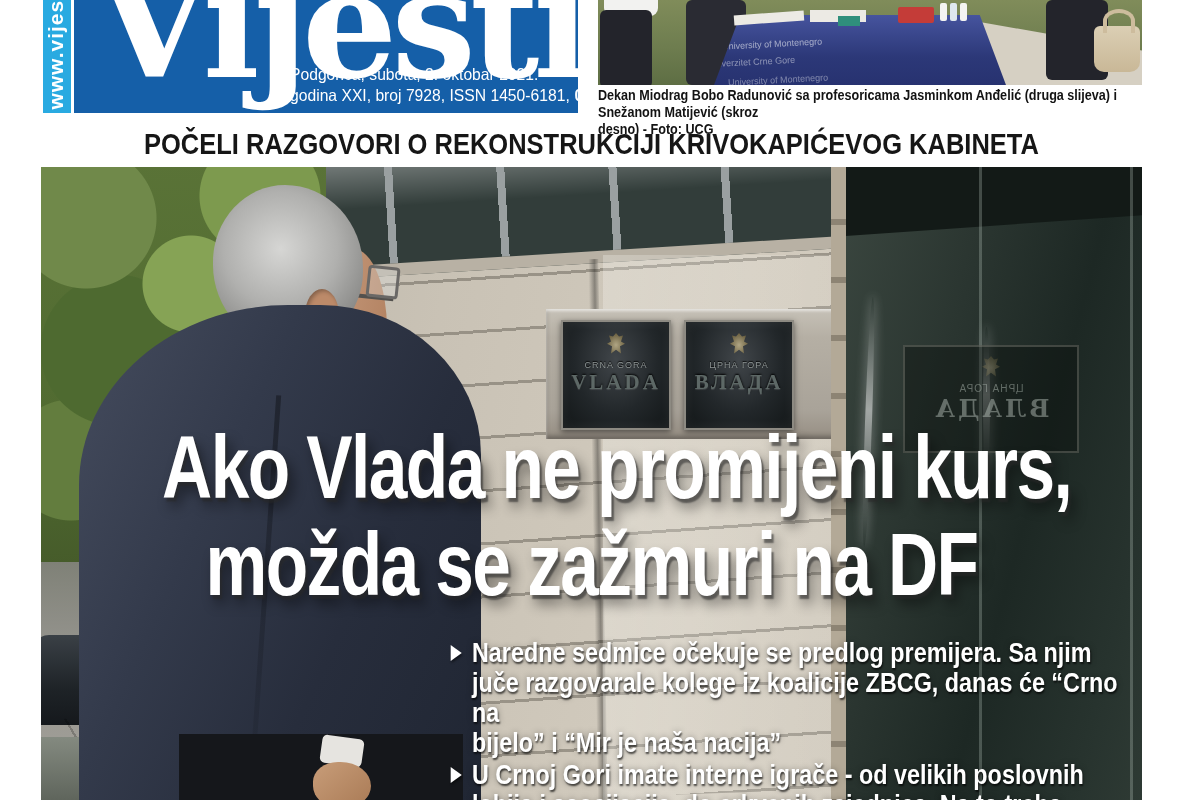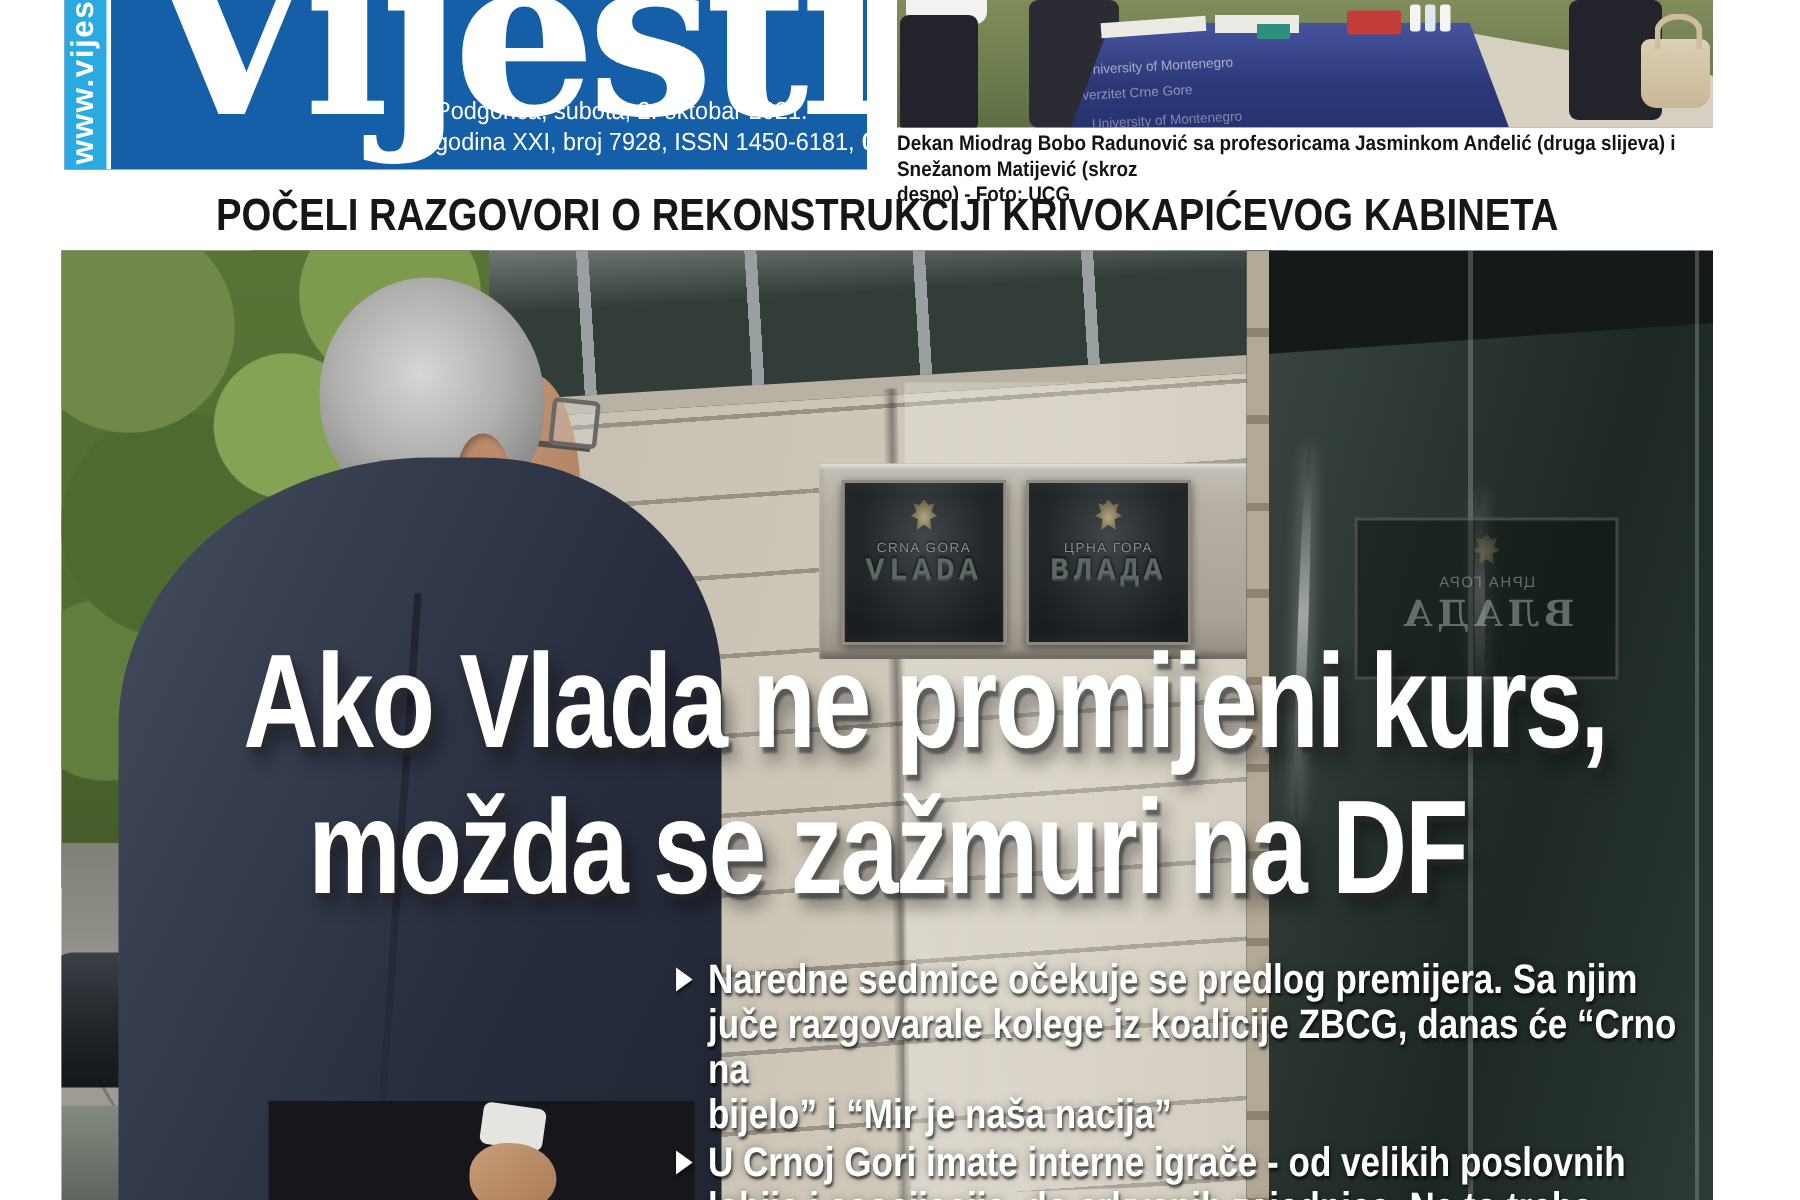--- a/index.html
+++ b/index.html
@@ -74,21 +74,21 @@
        box-shadow:inset 0 2px 3px rgba(255,255,255,.6),inset 0 -3px 5px rgba(0,0,0,.3);}
   .plaque{position:absolute;top:11px;width:106px;height:106px;text-align:center;
        background:radial-gradient(ellipse at 50% 35%,#41464a 0%,#22272a 55%,#121617 100%);
        border:2px solid #8d8a82;box-shadow:0 2px 6px rgba(0,0,0,.5),inset 0 0 12px rgba(255,255,255,.08);}
   .plaque.latin{left:15px;}
   .plaque.cyr{left:138px;}
   .crest{width:20px;height:24px;margin:11px auto 3px;opacity:.75;
        background:radial-gradient(#d8c89a,#7a6a3f 70%);
        clip-path:polygon(50% 0,65% 15%,85% 10%,75% 35%,95% 45%,70% 55%,75% 85%,50% 70%,25% 85%,30% 55%,5% 45%,25% 35%,15% 10%,35% 15%);}
   .plaque-small{font-size:9px;letter-spacing:1px;color:#8b9292;text-shadow:0 -1px 1px #000;}
-  .plaque-main{font-size:21px;font-weight:bold;font-family:Liberation Mono, monospace;letter-spacing:3px;
+  .plaque-main{font-size:21px;font-weight:bold;font-family:Liberation Serif, serif;letter-spacing:3px;
        color:#5d6866;text-shadow:0 1px 1px rgba(255,255,255,.15),0 -1px 2px #000;}
 
   .glass{position:absolute;left:790px;top:0;width:311px;height:633px;overflow:hidden;
        background:linear-gradient(105deg,#3c4841 0%,#2a3530 35%,#1d2824 60%,#27332e 85%,#2e3a34 100%);}
   .glass-top{position:absolute;left:0;top:-14px;width:100%;height:84px;background:#131a17;transform:skewY(-4deg);transform-origin:left top;}
   .glass-frame{position:absolute;left:0;top:0;width:15px;height:100%;
        background:repeating-linear-gradient(180deg,#b3a997 0 52px,#8d8474 52px 58px);}
   .glass-mullions{position:absolute;inset:0;
        background:repeating-linear-gradient(90deg,transparent 0 148px,rgba(210,225,215,.25) 148px 151px);}
   .glass-sheen{position:absolute;width:7px;height:250px;border-radius:50%;

